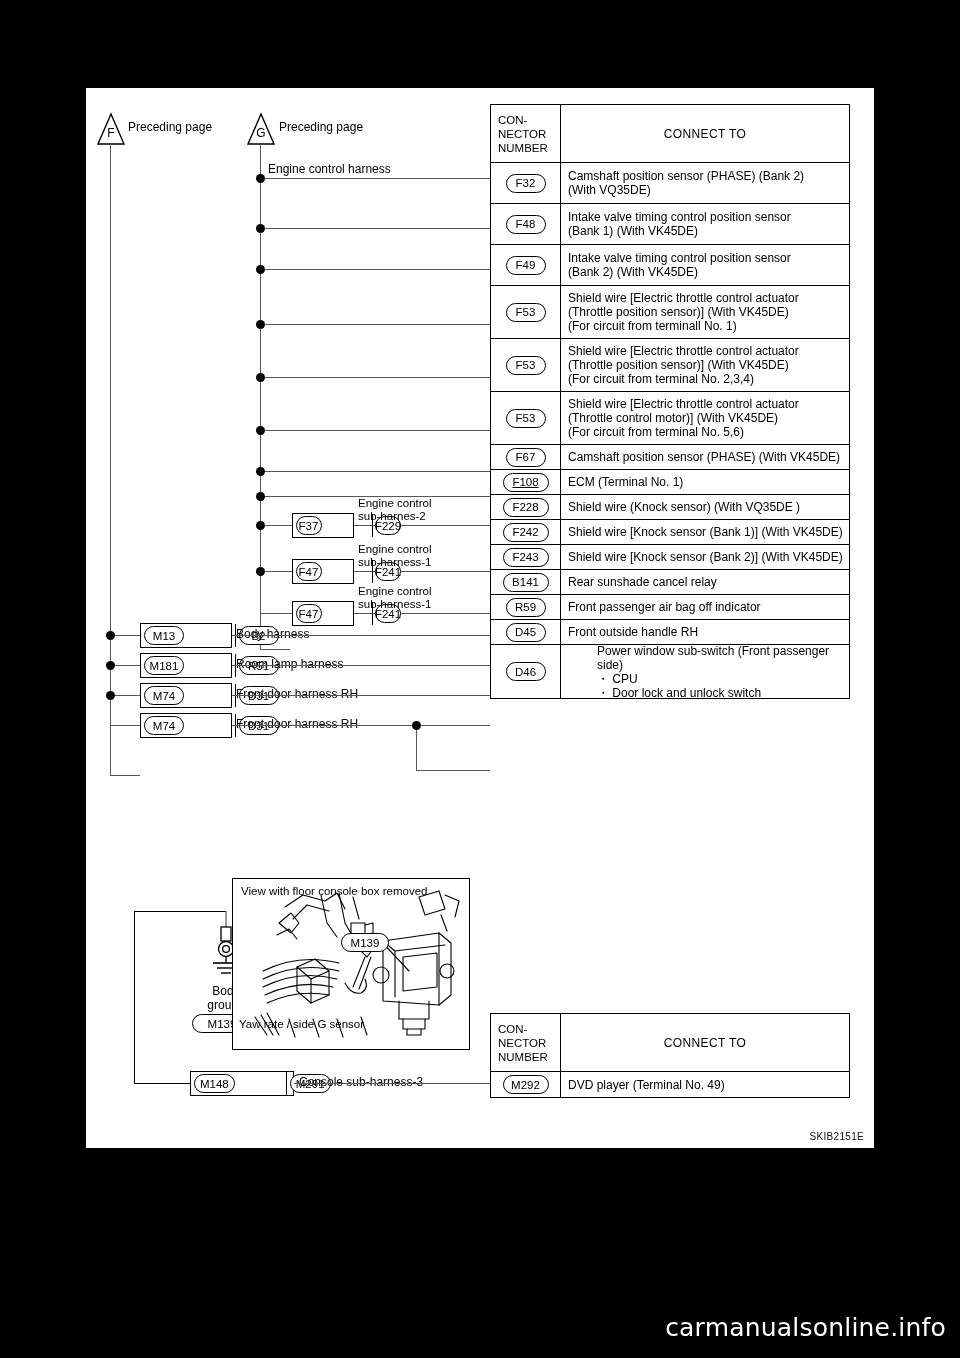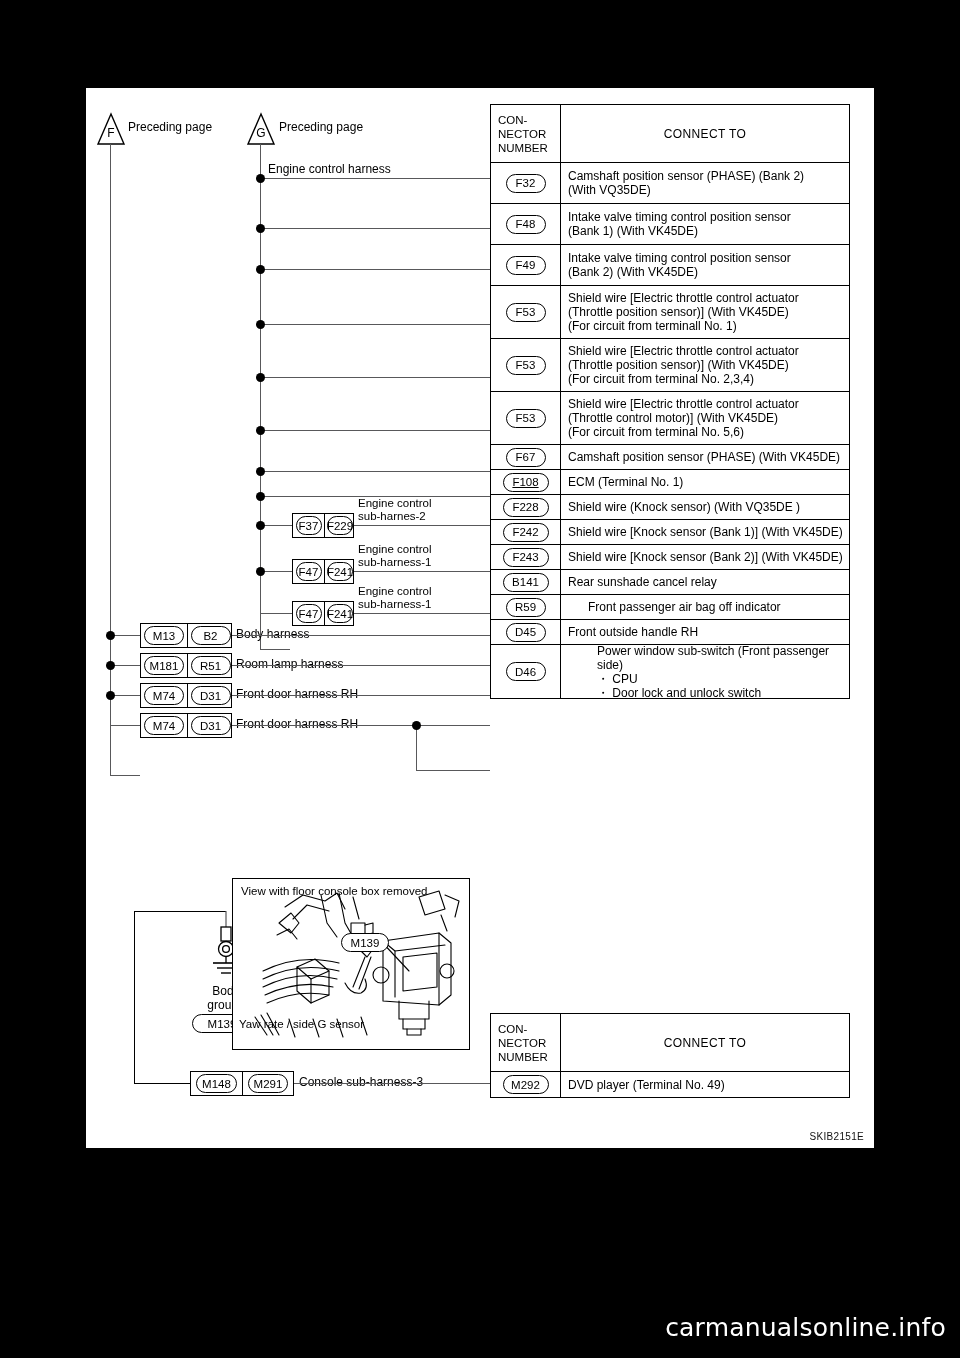--- a/index.html
+++ b/index.html
@@ -26,21 +26,21 @@
   
   .pill{display:inline-flex;align-items:center;justify-content:center;
         border:1.4px solid #000;border-radius:11px;background:#fff;
         font-size:11.5px;height:19px;min-width:40px;padding:0 5px;box-sizing:border-box;}
 
   
   .pairbox{position:absolute;display:flex;border:1.4px solid #000;background:#fff;
            height:25px;box-sizing:border-box;}
   .pairbox .cell{display:flex;align-items:center;justify-content:center;
                  box-sizing:border-box;padding:0 3px;}
-  .pairbox .cell+.cell{border-left:1.4px solid #000;}
+  .pairbox .cell+.cell{border-left:1.4px solid #000;margin-left:48px;}
 
   
   .ctable{position:absolute;border:1.6px solid #000;background:#fff;box-sizing:border-box;}
   .ctable .row{display:flex;border-bottom:1.2px solid #000;box-sizing:border-box;}
   .ctable .row:last-child{border-bottom:none;}
   .ctable .c1{width:70px;flex:0 0 70px;display:flex;align-items:center;justify-content:center;
               border-right:1.4px solid #000;box-sizing:border-box;}
   .ctable .c2{flex:1;display:flex;align-items:center;padding-left:7px;box-sizing:border-box;
               font-size:12px;line-height:14px;}
   .ctable .hdr .c1{flex-direction:column;align-items:flex-start;justify-content:center;
@@ -309,21 +309,21 @@
         </div>
       </div>
       <div class="row" style="height: 25px;">
         <div class="c1">
           <span class="pill" style="min-width: 46px;">B141</span>
         </div>
         <div class="c2">
           <div style="white-space: normal;">Rear sunshade cancel relay</div>
         </div>
       </div>
-      <div class="row" style="height: 25px; gap: 20px;">
+      <div class="row" style="height: 25px;">
         <div class="c1">
           <span class="pill">R59</span>
         </div>
         <div class="c2">
           <div style="white-space: normal;">Front passenger air bag off indicator</div>
         </div>
       </div>
       <div class="row" style="height: 25px;">
         <div class="c1">
           <span class="pill">D45</span>

